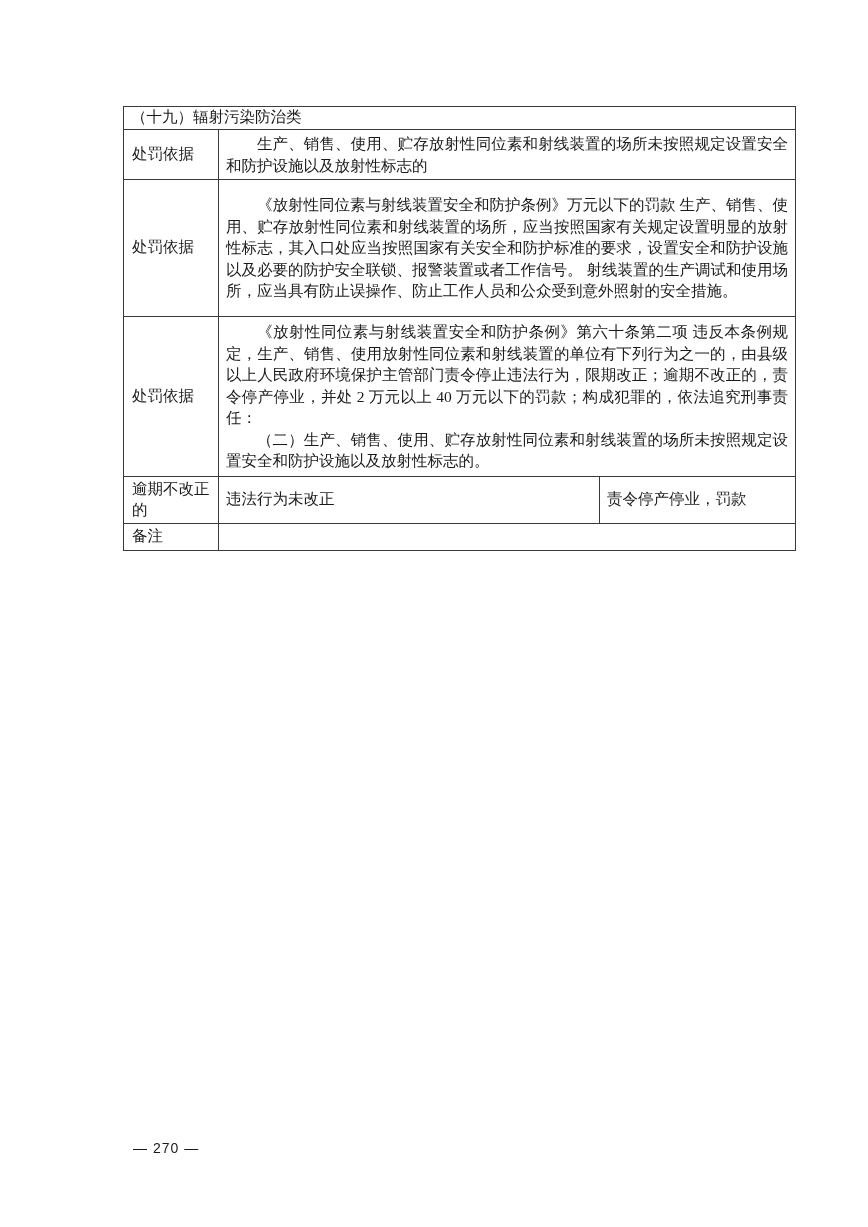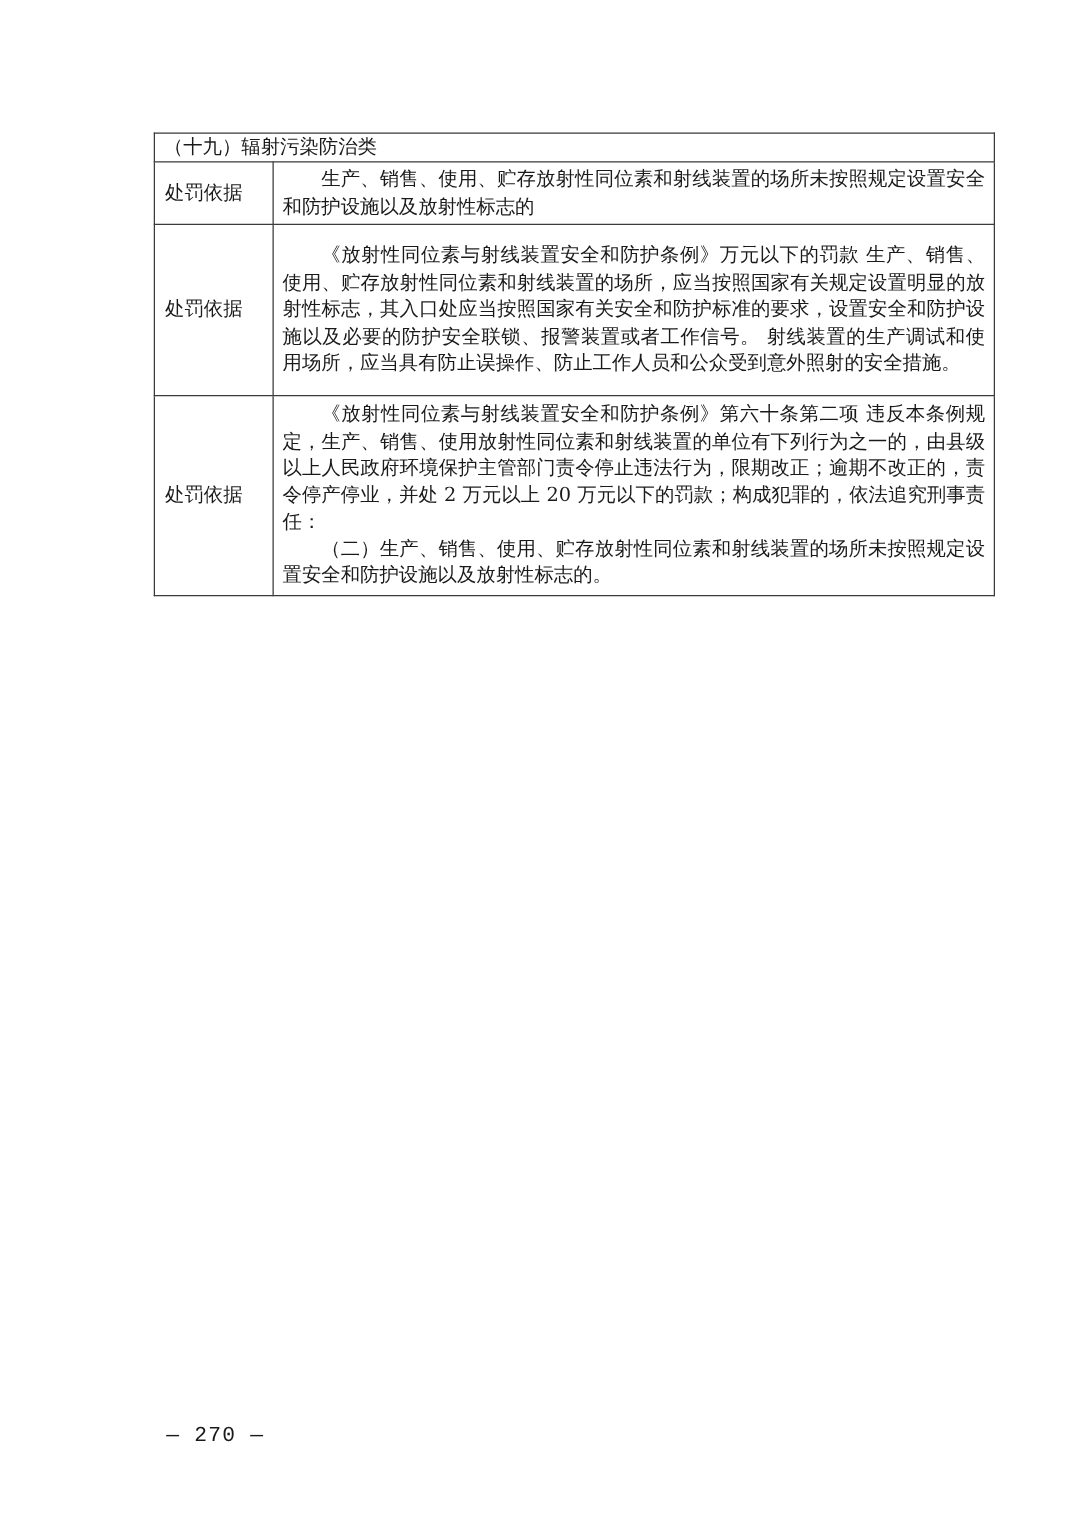--- a/index.html
+++ b/index.html
@@ -1,22 +1,22 @@
 <!DOCTYPE html>
 <html><head>
 <meta charset="utf-8">
 <style>
   html, body { margin:0; padding:0; background:#ffffff; }
   body { width:868px; height:1227px; position:relative; font-family:"DejaVu Serif","Liberation Serif",serif; color:#1a1a1a; }
   .tbl { position:absolute; left:123px; top:106px; width:672px; border-collapse:collapse; table-layout:fixed; font-size:15.5px; }
   .tbl td { border:1px solid #3a3a3a; padding:0 7px; vertical-align:middle; line-height:21.5px; }
   .tbl td.label { width:80px; padding-left:8px; }
   .tbl td.para { text-align:justify; padding-top:1px; padding-bottom:1px; }
-  .indent { text-indent:2em; display:block; }
-  .page-num { position:absolute; left:133px; top:1140px; font-size:17px; font-family:Liberation Mono, monospace; letter-spacing:1px; }
+  .indent { text-indent:2em; display:block;font-family:Liberation Serif, serif; }
+  .page-num { position:absolute; left:133px; top:1140px; font-size:14px; font-family:Liberation Sans, sans-serif; letter-spacing:1px; }
 </style>
 </head>
 <body>
 
 <table class="tbl">
   <colgroup>
     <col style="width:95px">
     <col style="width:381px">
     <col style="width:196px">
   </colgroup>
@@ -32,20 +32,29 @@
   </tr>
   <tr style="height:137px">
     <td class="label">处罚依据</td>
     <td colspan="2" class="para">
           <span class="indent">《放射性同位素与射线装置安全和防护条例》万元以下的罚款 生产、销售、使用、贮存放射性同位素和射线装置的场所，应当按照国家有关规定设置明显的放射性标志，其入口处应当按照国家有关安全和防护标准的要求，设置安全和防护设施以及必要的防护安全联锁、报警装置或者工作信号。 射线装置的生产调试和使用场所，应当具有防止误操作、防止工作人员和公众受到意外照射的安全措施。</span>
         </td>
   </tr>
   <tr style="height:160px">
     <td class="label">处罚依据</td>
     <td colspan="2" class="para">
-      <span class="indent">《放射性同位素与射线装置安全和防护条例》第六十条第二项 违反本条例规定，生产、销售、使用放射性同位素和射线装置的单位有下列行为之一的，由县级以上人民政府环境保护主管部门责令停止违法行为，限期改正；逾期不改正的，责令停产停业，并处 2 万元以上 20 万元以下的罚款；构成犯罪的，依法追究刑事责任：</span>
+      <span class="indent">《放射性同位素与射线装置安全和防护条例》第六十条第二项 违反本条例规定，生产、销售、使用放射性同位素和射线装置的单位有下列行为之一的，由县级以上人民政府环境保护主管部门责令停止违法行为，限期改正；逾期不改正的，责令停产停业，并处 2 万元以上 40 万元以下的罚款；构成犯罪的，依法追究刑事责任：</span>
       <span class="indent">（二）生产、销售、使用、贮存放射性同位素和射线装置的场所未按照规定设置安全和防护设施以及放射性标志的。</span>
     </td>
+  </tr>
+  <tr style="height:47px">
+    <td class="label">逾期不改正的</td>
+    <td>违法行为未改正</td>
+    <td>责令停产停业，罚款</td>
+  </tr>
+  <tr style="height:27px">
+    <td class="label">备注</td>
+    <td colspan="2"></td>
   </tr>
 </tbody>
   </table>
 
 <div class="page-num">— 270 —</div>
 
 </body></html>

